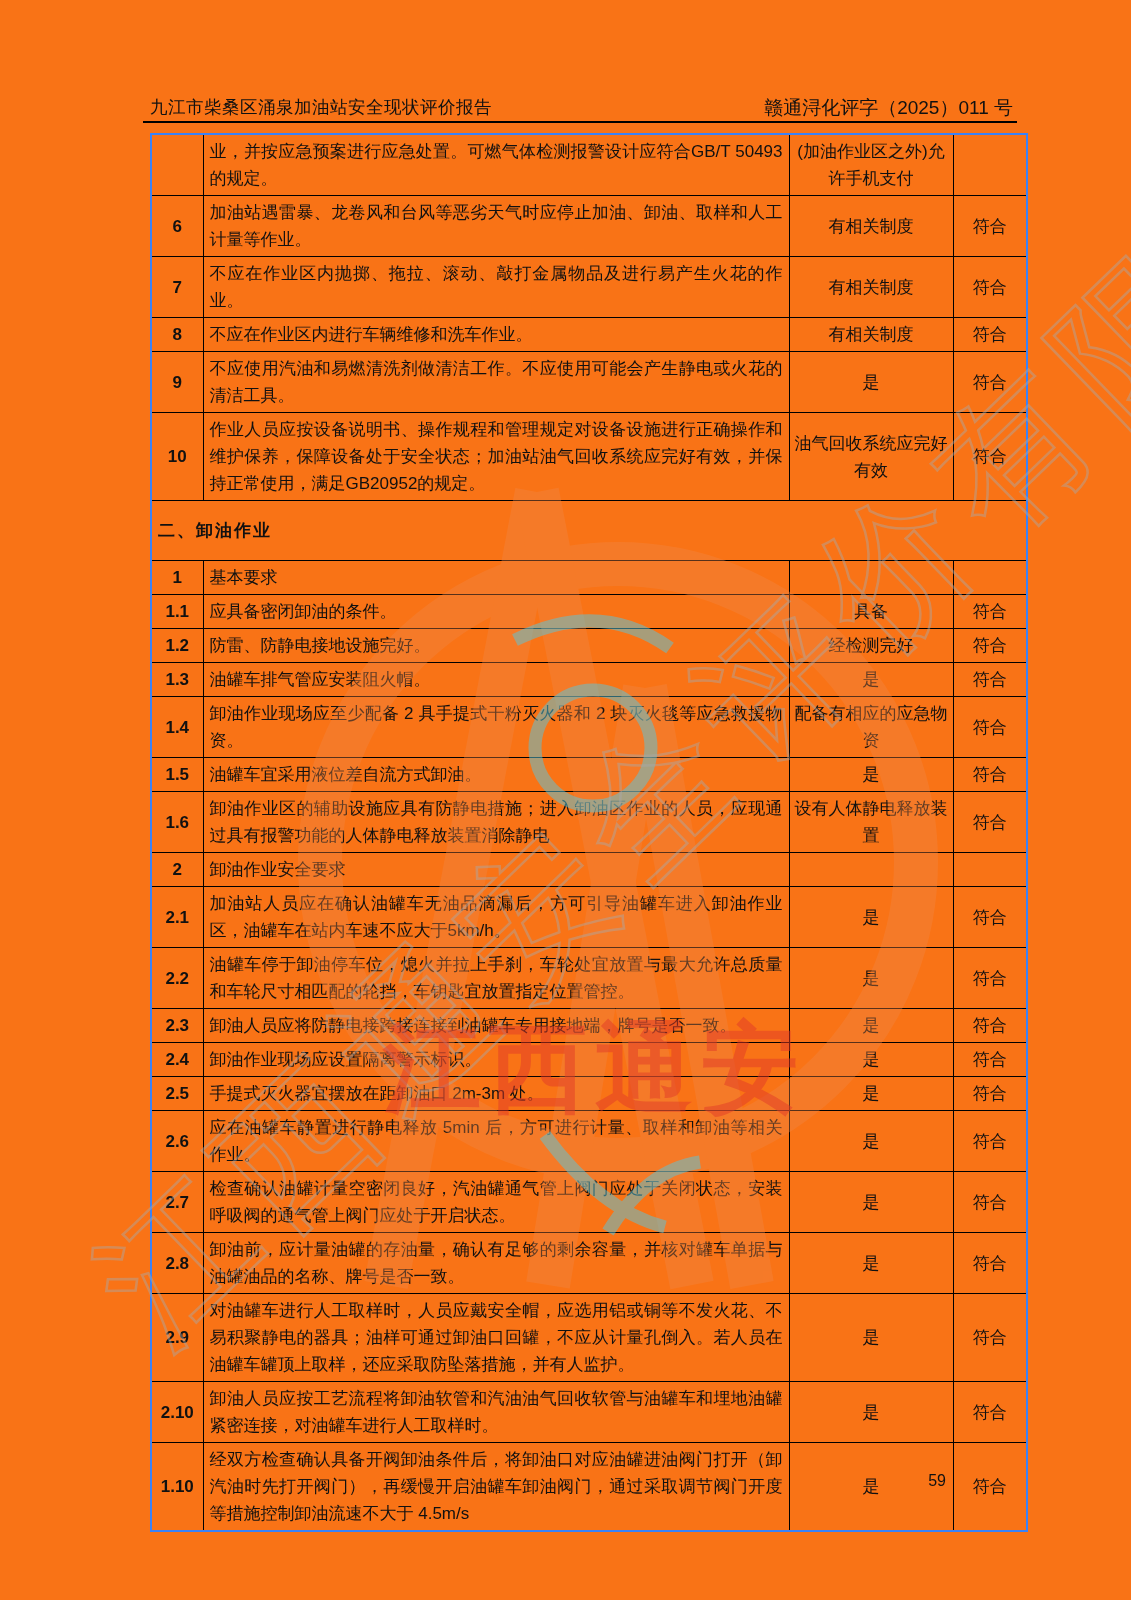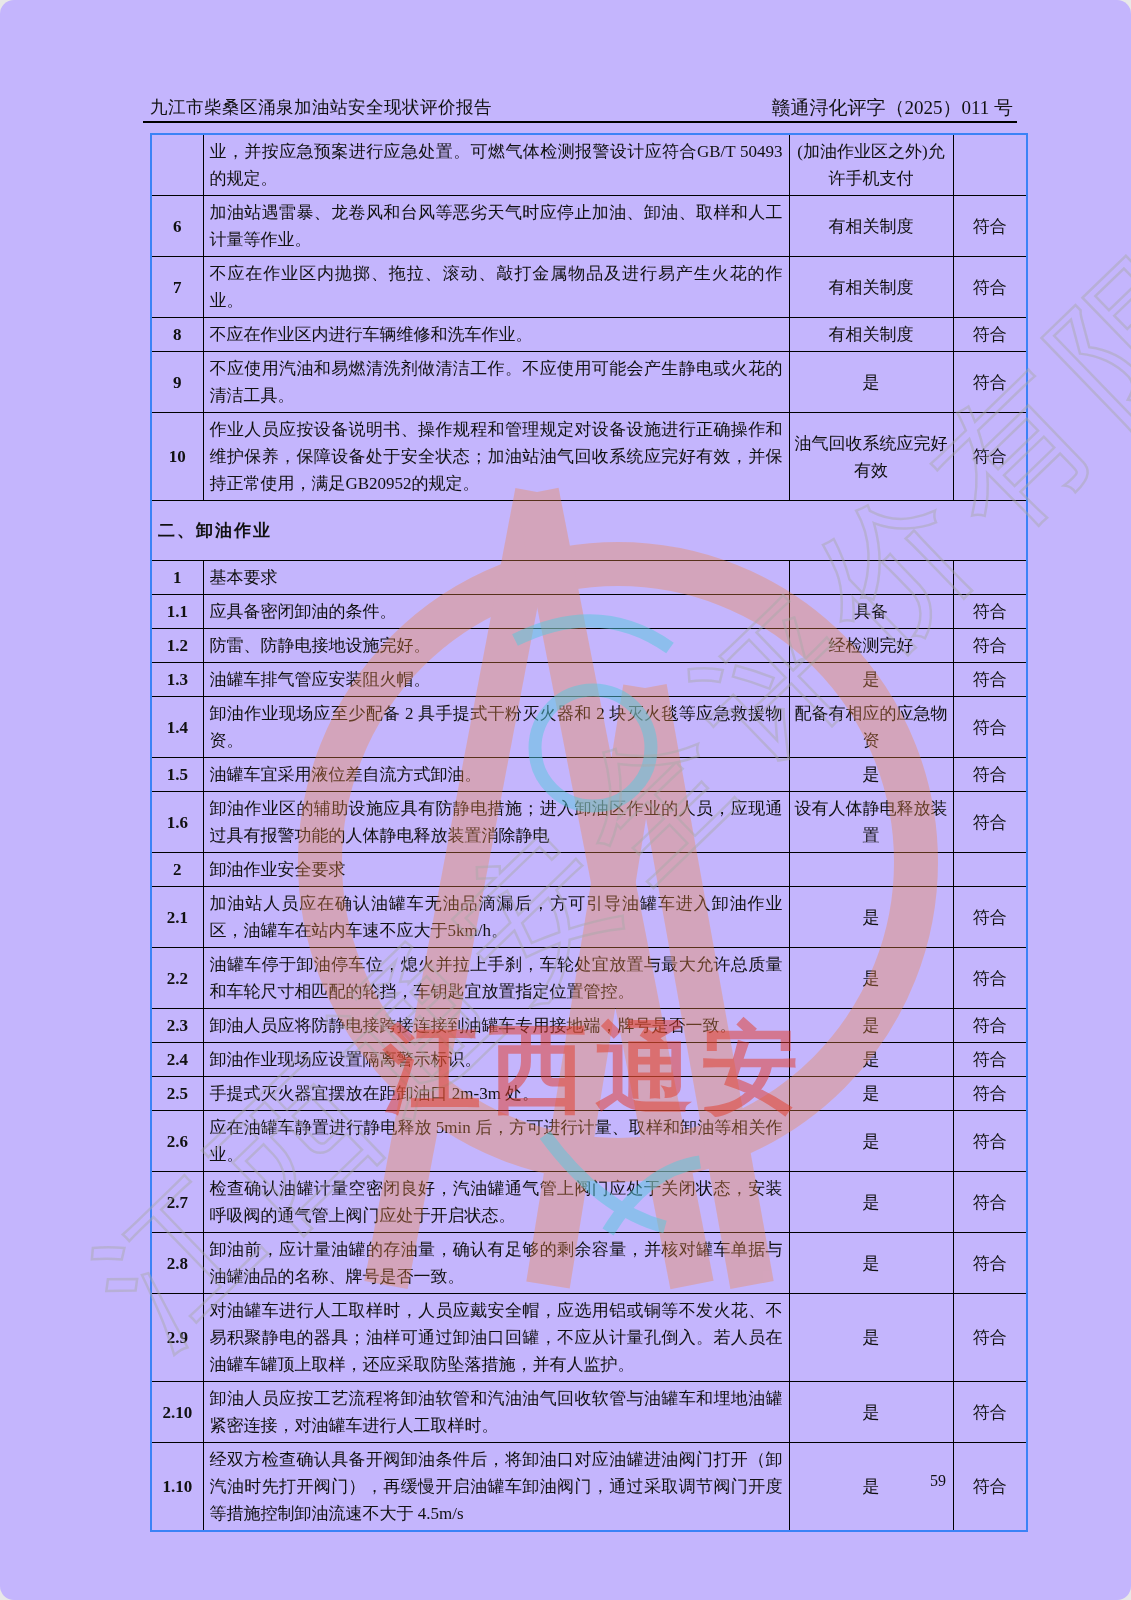--- a/index.html
+++ b/index.html
@@ -1,19 +1,19 @@
 <!DOCTYPE html>
 <html><head>
 <meta charset="utf-8">
 <style>
   html,body { margin:0; padding:0; background:#e8e8e8; }
   .page {
     position:relative; width:1131px; height:1600px; margin:0 auto;
-    background:#c4b5fd; overflow:hidden;
-    font-family:Liberation Serif, serif; color:#111;border-radius:14px;
+    background:#f97316; overflow:hidden;
+    font-family:Liberation Sans, sans-serif; color:#111;
   }
   .header-left  { position:absolute; left:150px; top:95px;  font-size:17.5px; letter-spacing:0.5px; }
   .header-right { position:absolute; right:118px; top:95px; font-size:19px; }
   .header-rule  { position:absolute; left:143px; top:121px; width:874px; height:2px; background:#000; }
 
   table.checklist {
     position:absolute; left:150px; top:133px; width:876px;
     border-collapse:collapse; table-layout:fixed; z-index:1; background:transparent;
   }
   table.checklist { border:2px solid #3b82f6; }

